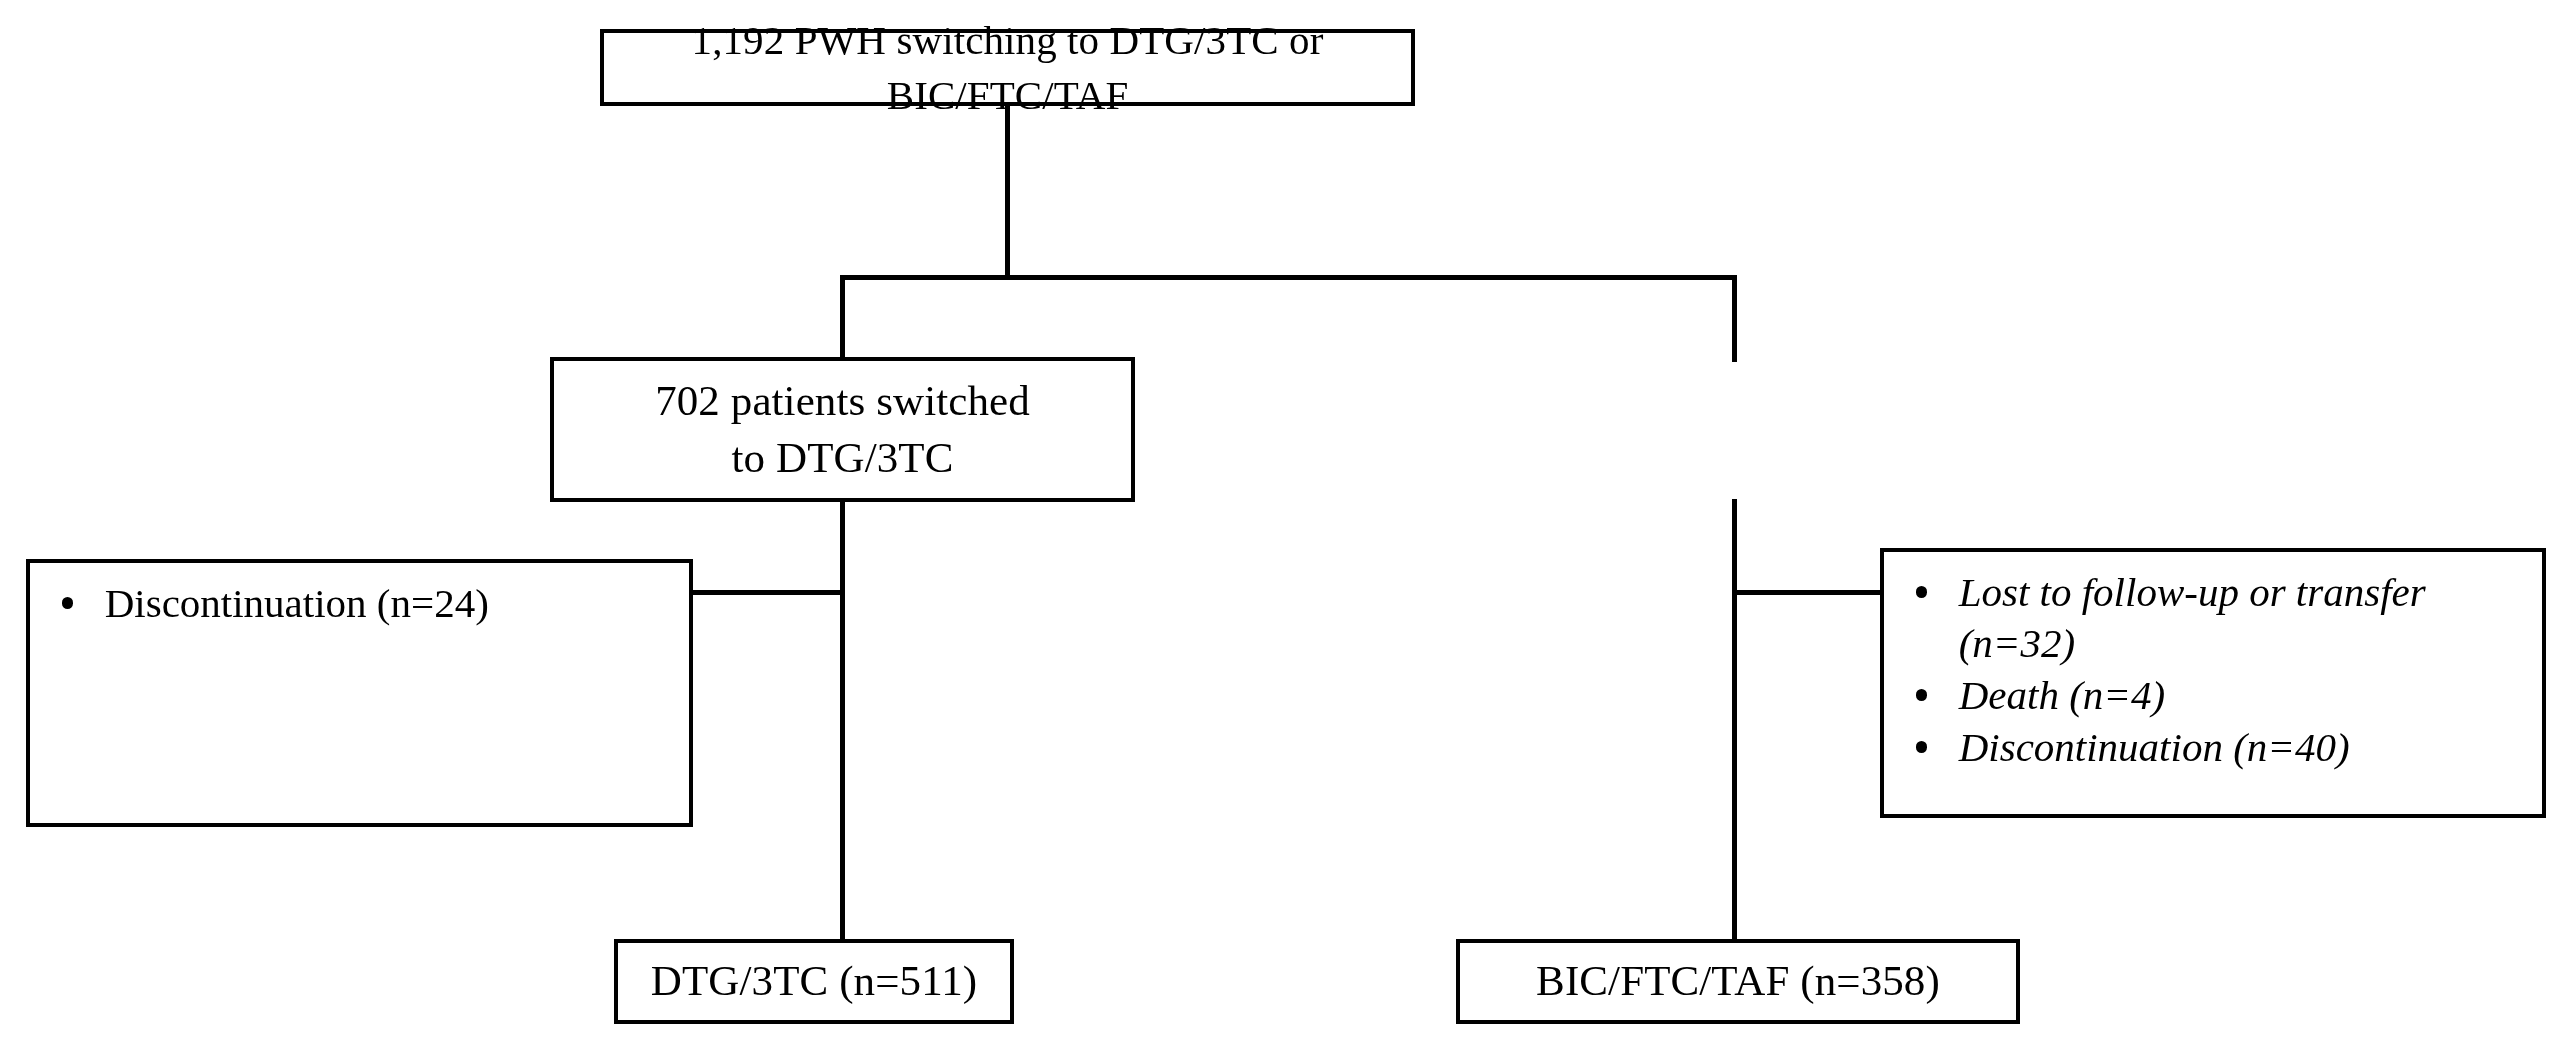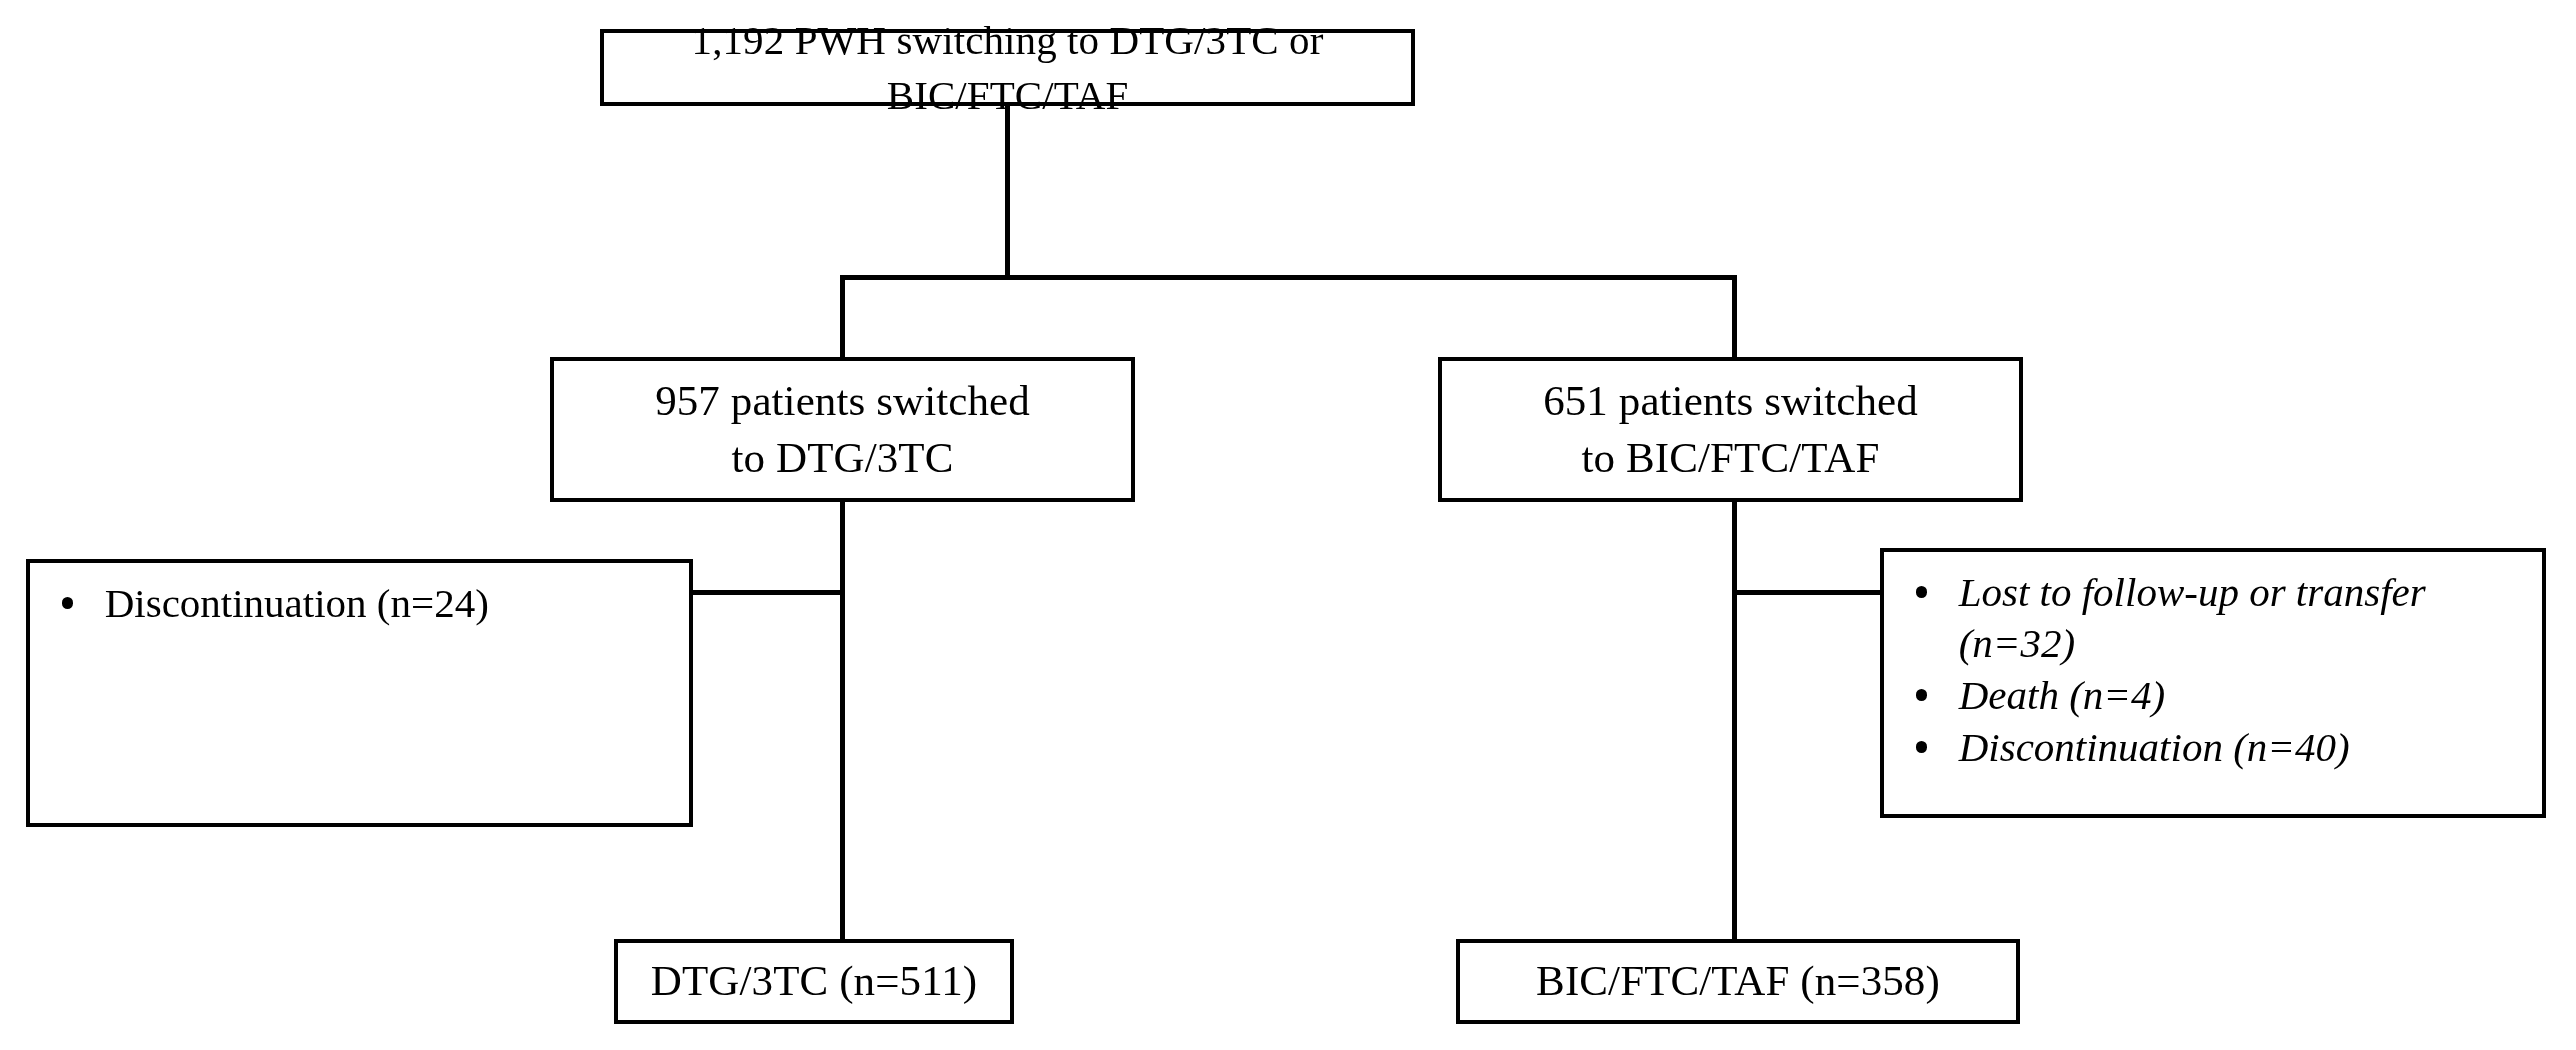--- a/index.html
+++ b/index.html
@@ -183,28 +183,24 @@
   <div class="edge edge-v" id="edge-left-stem"></div>
   <div class="edge edge-v" id="edge-right-stem"></div>
   <div class="edge edge-h" id="edge-left-exclusion"></div>
   <div class="edge edge-h" id="edge-right-exclusion"></div>
 
   <div class="node" id="node-root">
     <div class="node-text">1,192 PWH switching to DTG/3TC or BIC/FTC/TAF</div>
   </div>
 
   <div class="node" id="node-left-branch">
-    <div class="node-text">957 patients switched
+    <div class="node-text">702 patients switched
 to DTG/3TC</div>
   </div>
 
-  <div class="node" id="node-right-branch">
-    <div class="node-text">651 patients switched
-to BIC/FTC/TAF</div>
-  </div>
 
   <div class="node" id="node-left-exclusions">
     <ul class="bullet-list">
       <li class="bullet-item">
         <span class="bullet-dot"></span>
         <span>Discontinuation (n=24)</span>
       </li>
     </ul>
   </div>
 

